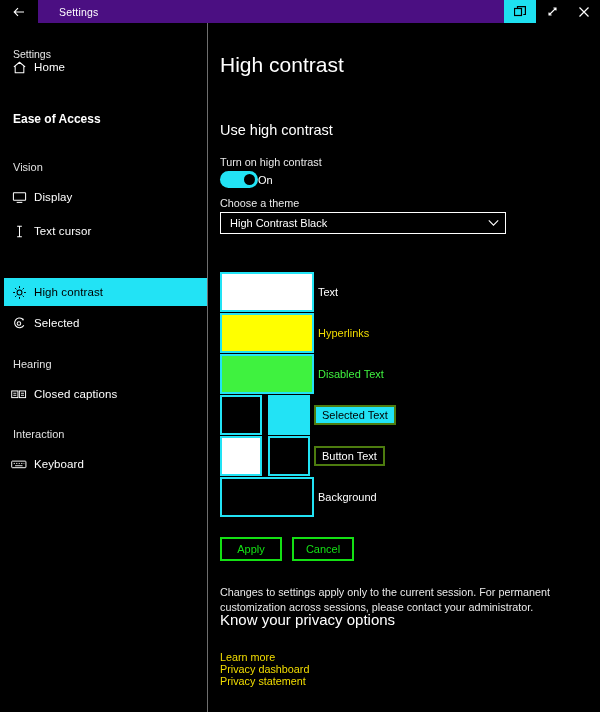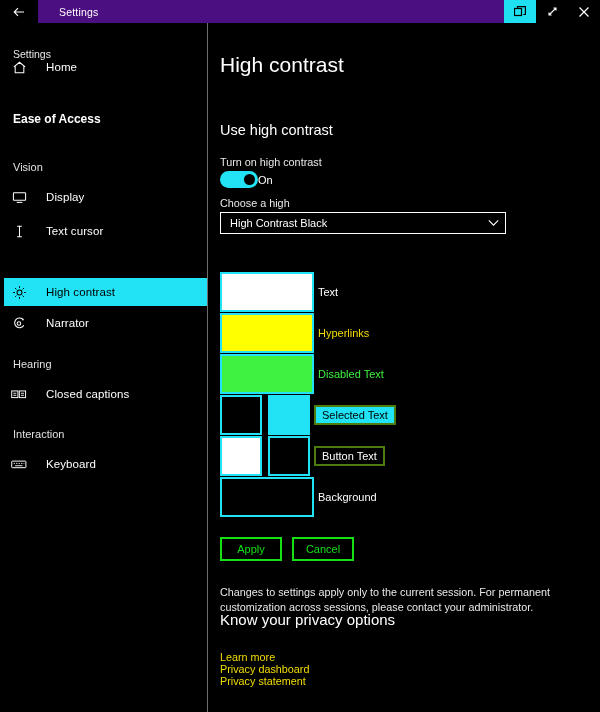--- a/index.html
+++ b/index.html
@@ -51,21 +51,21 @@
   .side-header {
     position: absolute; left: 13px;
     font-size: 12px; color: #fff; font-weight: bold;
   }
   .side-group {
     position: absolute; left: 13px;
     font-size: 11px; color: #e0e0e0;
   }
   .nav-item {
     position: absolute; left: 4px; width: 203px; height: 28px;
-    display: flex; align-items: center; color: #fff; gap: 12px;
+    display: flex; align-items: center; color: #fff;
   }
   .nav-item.selected { background: #22e3f5; color: #000; }
   .nav-ico {
     width: 30px; display: flex; align-items: center; justify-content: center;
     flex: none;
   }
   .nav-ico svg { display: block; }
   .nav-label { font-size: 11.5px; letter-spacing: .1px; }
 
   
@@ -201,21 +201,21 @@
   </div>
 
   <div class="nav-item" style="top:286px">
     <span class="nav-ico">
       <svg width="15" height="15" viewBox="0 0 16 16">
         <path d="M11.2 3.2a5.2 5.2 0 1 0 1.4 6.6" fill="none" stroke="#fff" stroke-width="1.1"></path>
         <circle cx="7.4" cy="8" r="1.9" fill="none" stroke="#fff" stroke-width="1.1"></circle>
         <path d="M11.6 2.2 12.9 4.4 10.4 4.6z" fill="#fff"></path>
       </svg>
     </span>
-    <span class="nav-label">Narrator</span>
+    <span class="nav-label">Selected</span>
   </div>
 
   <div class="side-group" style="top:335px">Hearing</div>
 
   <div class="nav-item" style="top:357px">
     <span class="nav-ico">
       <svg width="16" height="15" viewBox="0 0 18 16">
         <rect x="0.8" y="4" width="7" height="7.5" fill="none" stroke="#fff" stroke-width="1.1"></rect>
         <rect x="9.4" y="4" width="7" height="7.5" fill="none" stroke="#fff" stroke-width="1.1"></rect>
         <path d="M2.6 6.6h3.4M2.6 8.9h3.4M11.2 6.6h3.4M11.2 8.9h3.4" stroke="#fff" stroke-width="1"></path>
@@ -244,21 +244,21 @@
   <div class="m-sub">Use high contrast</div>
 
   <div class="m-lbl" style="top:133px">Turn on high contrast</div>
   <div class="toggle-row">
     <div class="toggle">
       <div class="knob"></div>
     </div>
     <span class="toggle-txt">On</span>
   </div>
 
-  <div class="m-lbl" style="top:174px">Choose a high</div>
+  <div class="m-lbl" style="top:174px">Choose a theme</div>
   <div class="combo">
     <span class="combo-val">High Contrast Black</span>
     <span class="combo-ch">
       <svg width="11" height="8" viewBox="0 0 11 8">
           <path d="M0.8 1.4 5.5 6.1 10.2 1.4" fill="none" stroke="#fff" stroke-width="1.1"></path>
         </svg>
     </span>
   </div>
 
 

